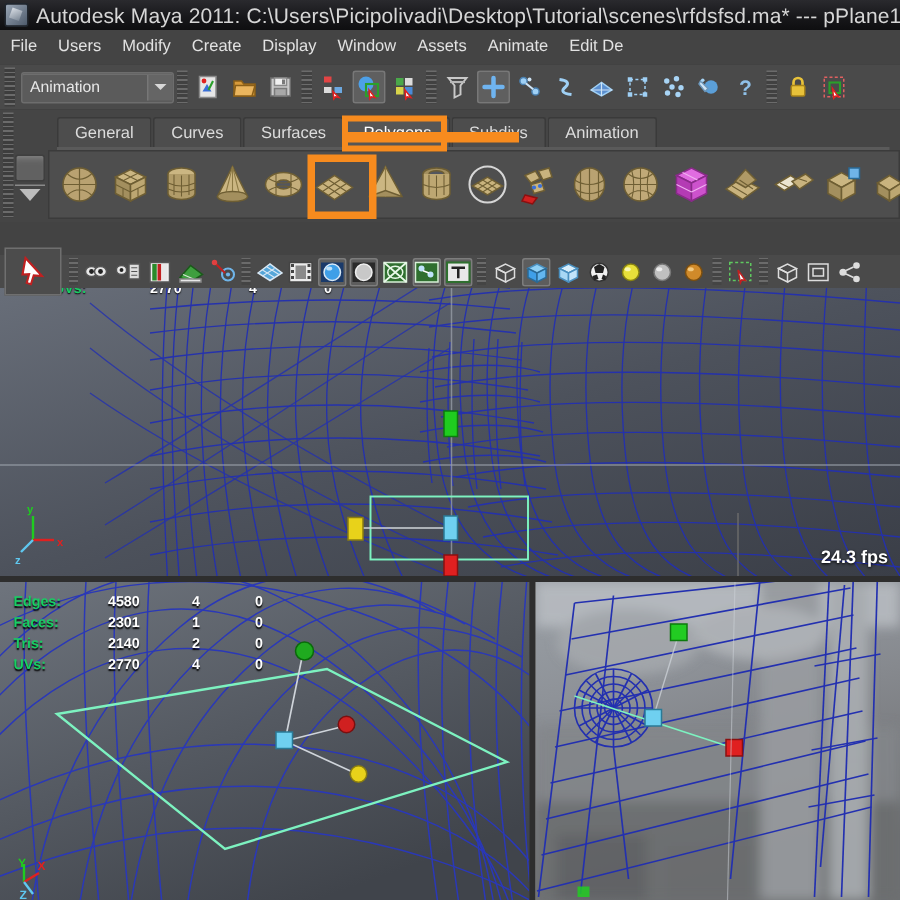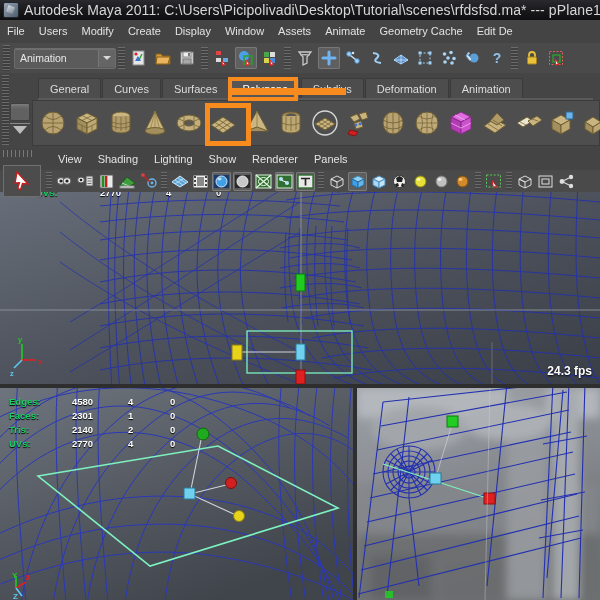--- a/index.html
+++ b/index.html
@@ -125,21 +125,20 @@
 
   <div class="menubar" id="menubar">
       <div class="menu-item">File</div>
       <div class="menu-item">Users</div>
       <div class="menu-item">Modify</div>
       <div class="menu-item">Create</div>
       <div class="menu-item">Display</div>
       <div class="menu-item">Window</div>
       <div class="menu-item">Assets</div>
       <div class="menu-item">Animate</div>
-      <div class="menu-item">Geometry Cache</div>
       <div class="menu-item">Edit De</div>
     </div>
 
   <div class="toolbar">
     <div class="grip"></div>
     <div class="mode-select">
       <span>Animation</span>
       <div class="mode-arrow">
           <i></i>
         </div>
@@ -274,21 +273,20 @@
   </div>
 
   <div class="shelfwrap">
     <div class="vgrip"></div>
     <div class="shelf-tabs" id="shelf-tabs">
         <div class="stab">General</div>
         <div class="stab">Curves</div>
         <div class="stab">Surfaces</div>
         <div class="stab active">Polygons</div>
         <div class="stab">Subdivs</div>
-        <div class="stab">Deformation</div>
         <div class="stab">Animation</div>
       </div>
     <div class="tabs-underline"></div>
     <div class="shelfbar"></div>
     <div class="shelf-leftbtn">
       <div class="slb-a"></div>
       <div class="slb-line"></div>
       <div class="slb-tri"></div>
     </div>
     <div class="shelf-icons" id="shelf-icons">
@@ -414,31 +412,20 @@
             <path d="M19 14 L19 21 L11 26 L11 19Z" fill="#bda772" stroke="#6e5e33"></path>
             <path d="M21 10 L28 8 L29 16 L22 18Z" fill="#b09a66" stroke="#6e5e33"></path>
           </svg>
         </div>
       </div>
   </div>
   <div class="shelf-hl-stem"></div>
   <div class="tab-hl"></div>
   <div class="shelf-hl"></div>
 
-  <div class="vpmenu">
-    <div class="vp-grip"></div>
-    <div class="vpm-items" id="vpmenu-items">
-        <div class="menu-item">View</div>
-        <div class="menu-item">Shading</div>
-        <div class="menu-item">Lighting</div>
-        <div class="menu-item">Show</div>
-        <div class="menu-item">Renderer</div>
-        <div class="menu-item">Panels</div>
-      </div>
-  </div>
 
   <div class="vpicons" id="vpicons">
       <div style="width: 44px; flex: 0 0 auto;"></div>
       <div class="vsep"></div>
       <div class="vi">
         <svg width="19" height="19" viewBox="0 0 19 19">
           <ellipse cx="6" cy="9" rx="4" ry="3.4" fill="#e8e8e8" stroke="#555"></ellipse>
           <ellipse cx="12" cy="9" rx="4" ry="3.4" fill="#e8e8e8" stroke="#555"></ellipse>
           <circle cx="6" cy="9" r="1.6" fill="#222"></circle>
           <circle cx="12" cy="9" r="1.6" fill="#222"></circle>

